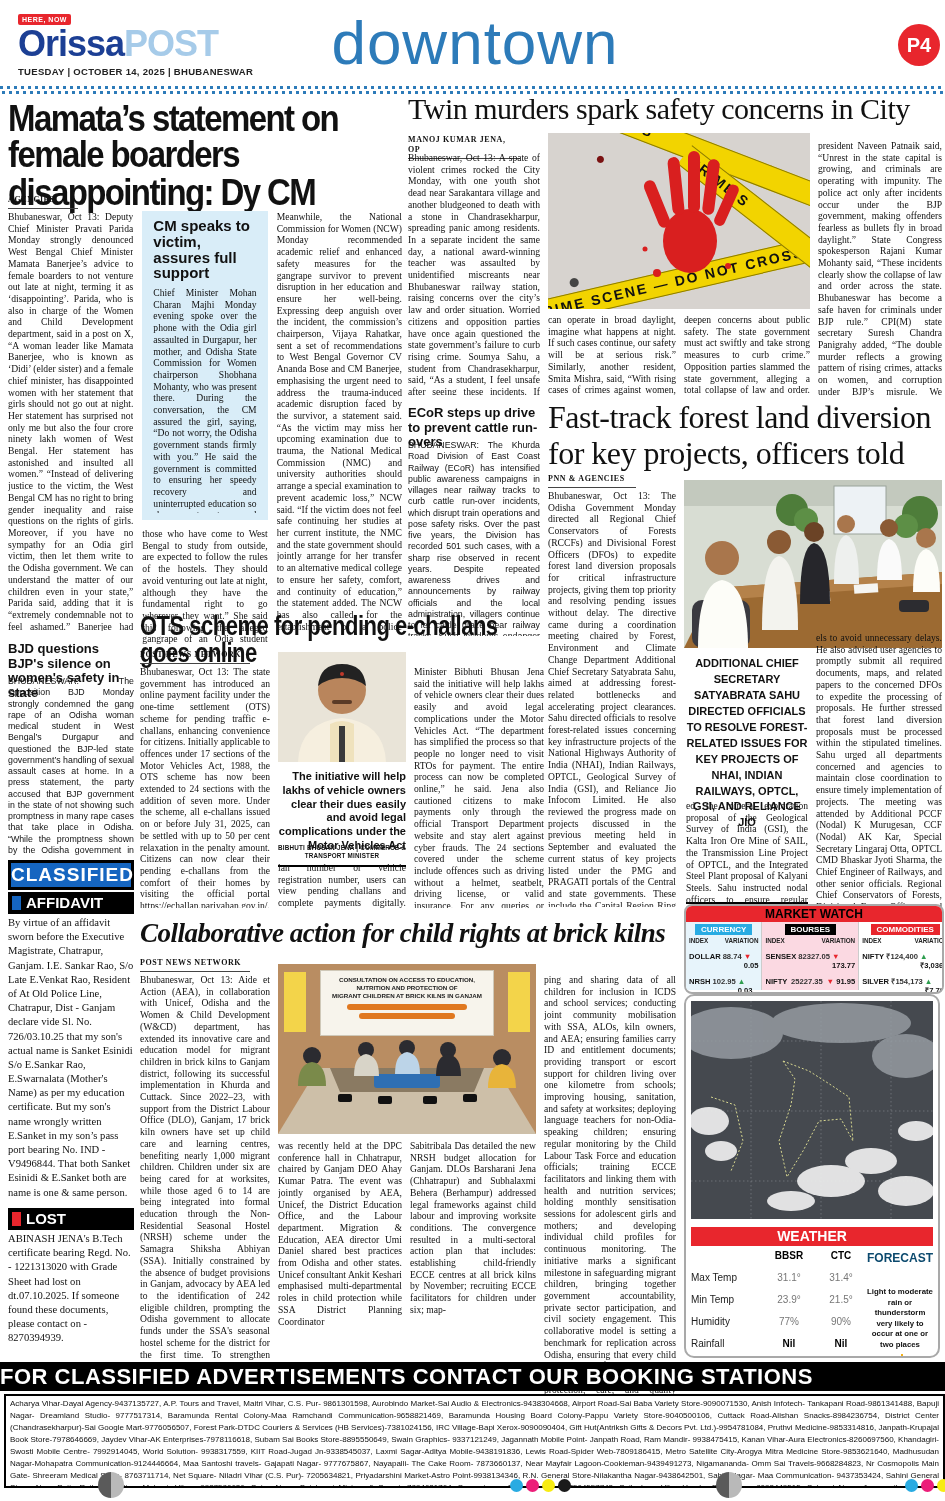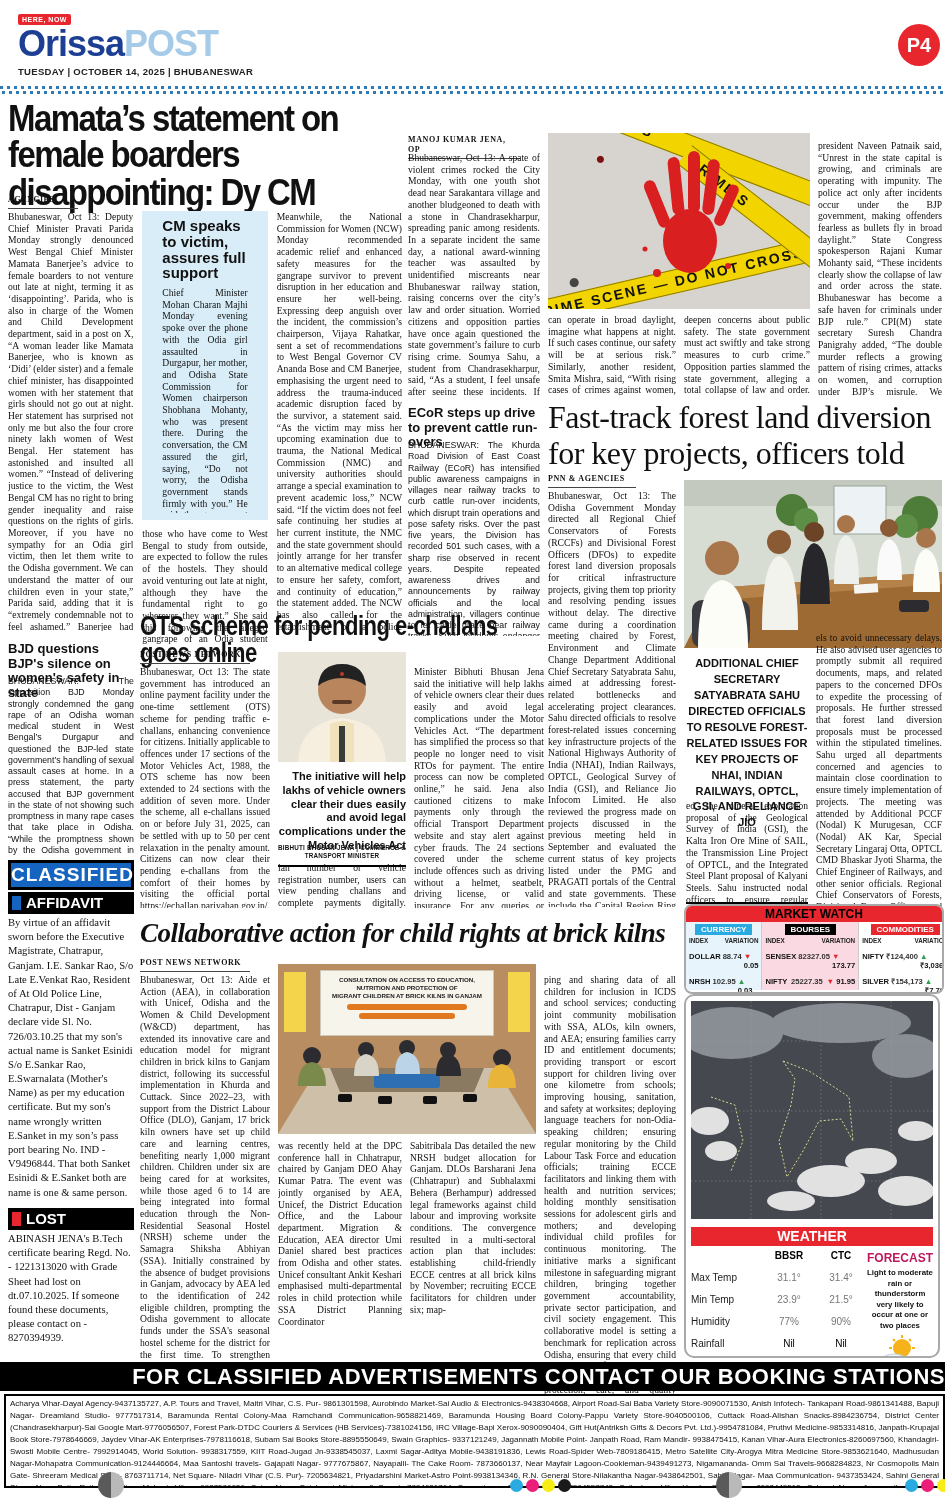--- a/index.html
+++ b/index.html
@@ -24,21 +24,21 @@
   .bts{font-family:"Liberation Sans",sans-serif;font-size:8.8px;line-height:1.28;text-align:justify;overflow:hidden}
   .byline{font:bold 8px/10px "Liberation Serif",serif;letter-spacing:.6px;text-transform:uppercase;
           border-bottom:1px solid #444;padding-bottom:3px}
   .subhead{font:bold 13px/1.12 "Liberation Sans",sans-serif}
   .cols{display:flex;gap:9px}
   .col{flex:1;min-width:0}
   .h-heavy{font:bold 33px/0.98 "Liberation Sans",sans-serif;letter-spacing:-1.6px;
            transform:scaleY(1.14);transform-origin:left top}
   .h-serif{font-family:"Liberation Serif",serif;font-weight:normal;letter-spacing:-.5px}
   .h-italic{font-style:italic;font-weight:bold}
-  .cm-box{background:#d9edf8;padding:7px 20px}
+  .cm-box{background:#d9edf8;padding:7px 11px}
   .cm-box .t{font:bold 15px/1.05 "Liberation Sans",sans-serif;margin-bottom:6px}
   
   .chip-classified{background:#1565c0;border:3px solid #000;color:#fff;text-align:center;
                    font:bold 19px/24px "Liberation Sans",sans-serif;letter-spacing:1px}
   .bar{background:#000;color:#fff;display:flex;align-items:center;gap:5px;padding:2px 4px;
        font:bold 15px/18px "Liberation Sans",sans-serif}
   .sq{width:9px;height:14px;flex:0 0 auto}
   .aff-text{font-size:10.6px;line-height:1.34;text-align:left}
   
   .pullquote{font:bold 11px/1.45 "Liberation Sans",sans-serif;text-align:center;text-transform:uppercase;
@@ -74,45 +74,46 @@
   .wx{left:684px;top:994px;width:256px;height:364px;border:2px solid #a9a9a9;border-radius:10px;
       overflow:hidden;background:#fff;padding:5px;box-sizing:border-box}
   .wx-head{background:#e8262d;color:#fff;font:bold 14px/19px "Liberation Sans",sans-serif;
            text-align:center;margin-top:4px}
   .wx-grid{display:flex;margin-top:5px}
   .wx-tbl{flex:1;font:10px/1 "Liberation Sans",sans-serif}
   .wx-tr{display:flex;margin-bottom:12px}
   .wx-tr .l{width:72px;color:#222}
   .wx-tr .c{width:52px;text-align:center;color:#777}
   .wx-tr.hd .c{font-weight:bold;color:#000}
-  .wx-tr .nil{font-weight:normal;color:#000}
+  .wx-tr .nil{font-weight:bold;color:#000}
   .wx-fc{width:78px;text-align:center}
-  .wx-fc .fl{font:bold 12px/14px "Liberation Sans",sans-serif;color:#be185d;margin-bottom:3px}
+  .wx-fc .fl{font:bold 12px/14px "Liberation Sans",sans-serif;color:#0c4a6e;margin-bottom:22px}
   .wx-fc .ft{font:bold 7.8px/1.35 "Liberation Sans",sans-serif;color:#111}
   
   .book-banner{left:0;top:1362px;width:945px;height:29px;background:#000;color:#fff;
-               font:bold 22px/29px "Liberation Sans",sans-serif;text-align:right;letter-spacing:.5px}
+               font:bold 22px/29px "Liberation Sans",sans-serif;text-align:left;letter-spacing:.5px}
   .book-box{left:4px;top:1394px;width:929px;height:86px;border:2px solid #000;padding:2px 4px;
             font:8px/1.5 "Liberation Sans",sans-serif;text-align:justify;overflow:hidden}
   .half-circle{width:26px;height:26px;border-radius:50%;background:linear-gradient(90deg,#5a5a5a 50%,#b9b9b9 50%)}
   .cmyk{display:flex;gap:3px}
   .cmyk i{width:13px;height:13px;border-radius:50%;display:block}
 </style>
 </head>
 <body>
 
 <div class="page">
 
   <div class="abs" style="left:18px;top:8px">
     <span class="logo-tag">HERE, NOW</span>
     <div class="logo">
       <span class="a">Orissa</span><span class="b">POST</span>
     </div>
     <div class="dateline">TUESDAY | OCTOBER 14, 2025 | BHUBANESWAR</div>
   </div>
+  <div class="abs section-title" style="left:260px;top:12px;width:430px">downtown</div>
   <div class="abs page-badge" style="left:898px;top:24px">P4</div>
   <div class="abs dash-sep" style="left:0;top:86px;width:945px"></div>
 
   <div class="abs h-heavy" style="left:8px;top:100px;width:394px;height:82px">Mamata’s statement on female boarders disappointing: Dy CM</div>
   <div class="abs byline" style="left:8px;top:195px;width:70px">AGENCIES</div>
   <div class="abs cols" style="left:8px;top:211px;width:394px;height:420px">
     <div class="col bt" style="height:420px">Bhubaneswar, Oct 13: Deputy Chief Minister Pravati Parida Monday strongly denounced West Bengal Chief Minister Mamata Banerjee’s advice to female boarders to not venture out late at night, terming it as ‘disappointing’. Parida, who is also in charge of the Women and Child Development department, said in a post on X, “A woman leader like Mamata Banerjee, who is known as ‘Didi’ (elder sister) and a female chief minister, has disappointed women with her statement that girls should not go out at night. Her statement has surprised not only me but also the four crore ninety lakh women of West Bengal. Her statement has astonished and insulted all women.” “Instead of delivering justice to the victim, the West Bengal CM has no right to bring gender inequality and raise questions on the rights of girls. Moreover, if you have no sympathy for an Odia girl victim, then let them write to the Odisha government. We can understand the matter of our children even in your state,” Parida said, adding that it is “extremely condemnable not to feel ashamed.” Banerjee had made an averment Sunday saying, “Students staying in hostels, especially</div>
     <div class="col">
       <div class="cm-box">
         <div class="t">CM speaks to victim, assures full support</div>
@@ -131,20 +132,21 @@
     <span class="sq" style="background:#1565c0"></span>
     <span>AFFIDAVIT</span>
   </div>
   <div class="abs bt aff-text" style="left:8px;top:916px;width:126px;height:288px">By virtue of an affidavit sworn before the Executive Magistrate, Chatrapur, Ganjam. I.E. Sankar Rao, S/o Late E.Venkat Rao, Resident of At Old Police Line, Chatrapur, Dist - Ganjam declare vide Sl. No. 726/03.10.25 that my son's actual name is Sanket Esinidi S/o E.Sankar Rao, E.Swarnalata (Mother's Name) as per my education certificate. But my son's name wrongly written E.Sanket in my son’s pass port bearing No. IND - V9496844. That both Sanket Esinidi &amp; E.Sanket both are name is one &amp; same person.</div>
   <div class="abs bar" style="left:8px;top:1208px;width:118px">
     <span class="sq" style="background:#e8262d"></span>
     <span>LOST</span>
   </div>
   <div class="abs bt aff-text" style="left:8px;top:1232px;width:126px;height:126px">ABINASH JENA's B.Tech certificate bearing Regd. No. - 1221313020 with Grade Sheet had lost on dt.07.10.2025. If someone found these documents, please contact on - 8270394939.</div>
 
+  <div class="abs h-serif" style="left:408px;top:94px;width:534px;font-size:30px;line-height:1">Twin murders spark safety concerns in City</div>
   <div class="abs byline" style="left:408px;top:135px;width:112px">MANOJ KUMAR JENA, OP</div>
   <div class="abs bt" style="left:408px;top:152px;width:132px;height:243px">Bhubaneswar, Oct 13: A spate of violent crimes rocked the City Monday, with one youth shot dead near Sarakantara village and another bludgeoned to death with a stone in Chandrasekharpur, spreading panic among residents. In a separate incident the same day, a national award-winning teacher was assaulted by unidentified miscreants near Bhubaneswar railway station, raising concerns over the city’s law and order situation. Worried citizens and opposition parties have once again questioned the state government’s failure to curb rising crime. Soumya Sahu, a student from Chandrasekharpur, said, “As a student, I feel unsafe after seeing these incidents. If criminals</div>
 
   <div class="abs crime" style="left:548px;top:133px;width:262px;height:176px">
     <div class="tape" style="width:420px;left:-40px;top:16px;transform:rotate(21deg)">DO NOT CROSS</div>
     <div class="tape" style="width:440px;left:-30px;top:120px;transform:rotate(-13deg)">CRIME SCENE — DO NOT CROSS</div>
     <div class="tape" style="width:180px;right:-50px;top:70px;transform:rotate(38deg)">CRIME S</div>
     <svg class="abs" style="left:85px;top:8px" width="110" height="150" viewBox="0 0 110 150">
       <g fill="#d91f1f">
         <ellipse cx="57" cy="100" rx="27" ry="32"></ellipse>

